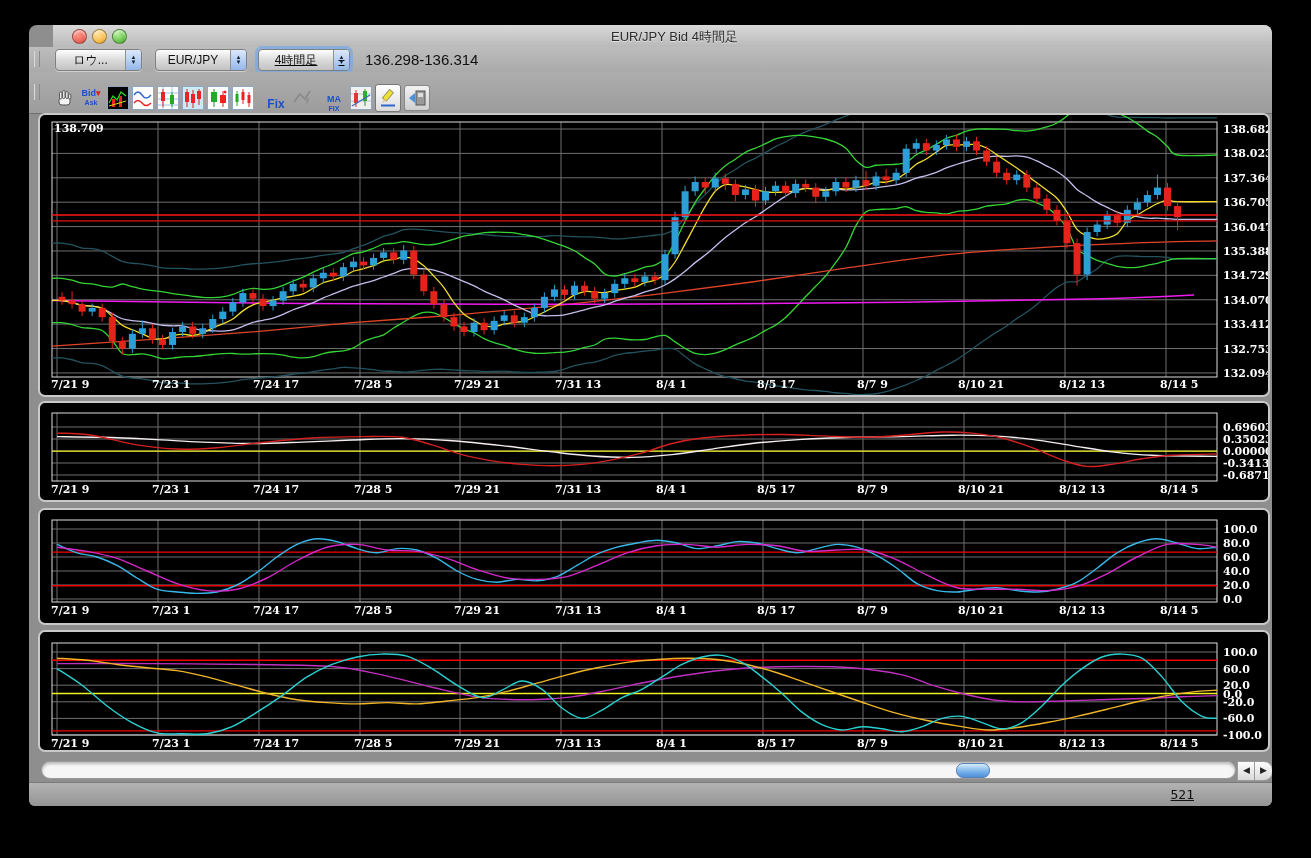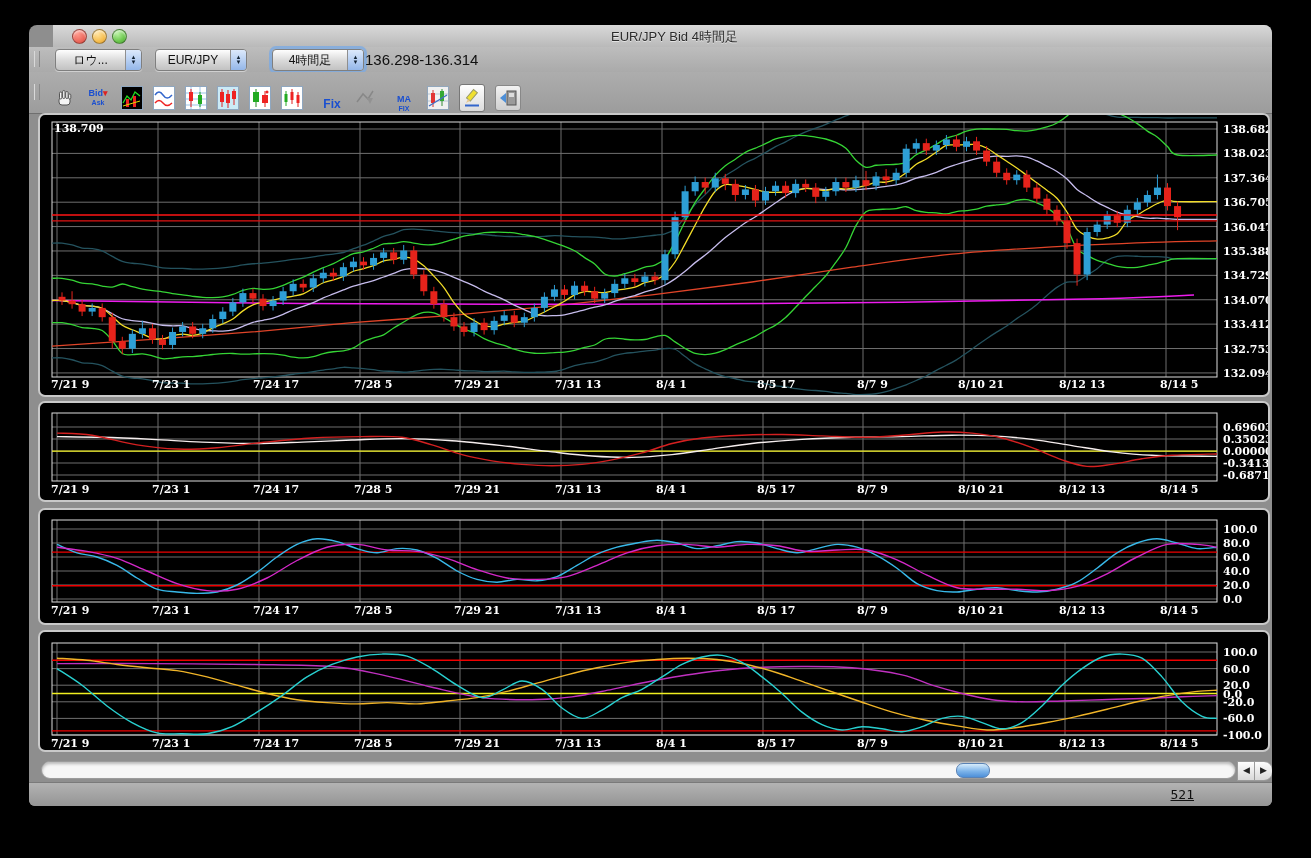--- a/index.html
+++ b/index.html
@@ -24,26 +24,26 @@
         border-left:1px solid #d9d9d9;border-right:1px solid #8a8a8a;}
   .popup{position:absolute;top:2px;height:20px;border:1px solid #7f7f7f;border-radius:4px;
          background:linear-gradient(#fefefe,#d8d8d8 55%,#c2c2c2);display:flex;align-items:center;
          box-shadow:0 1px 1px rgba(255,255,255,.5);cursor:default;}
   .popup .lbl{flex:1;text-align:center;font-size:12px;color:#111;padding:0 4px;white-space:nowrap;}
   .popup .stepper{width:15px;height:100%;border-left:1px solid #8f8f8f;border-radius:0 3px 3px 0;
          background:linear-gradient(#dce9fb,#94b7e9);display:flex;flex-direction:column;
          align-items:center;justify-content:center;font-size:6px;line-height:5px;color:#123;}
   #popup-charttype{left:26px;width:85px;}
   #popup-symbol{left:126px;width:90px;}
-  #popup-timeframe{left:243px;width:90px;box-shadow:0 0 0 3px rgba(120,170,230,.75);}
+  #popup-timeframe{left:229px;width:90px;box-shadow:0 0 0 3px rgba(120,170,230,.75);text-decoration:underline;}
   #quote{position:absolute;left:336px;top:4px;font-size:15px;color:#101010;}
   
   #toolbar2{position:absolute;left:0;top:47px;width:100%;height:41px;
             background:linear-gradient(#adadad,#9c9c9c);border-bottom:1px solid #6f6f6f;}
-  #iconrow{position:absolute;left:26px;top:7px;display:flex;align-items:center;gap:10px;}
+  #iconrow{position:absolute;left:26px;top:7px;display:flex;align-items:center;gap:3px;}
   .tool{height:26px;display:flex;align-items:center;justify-content:center;}
   .tile{width:22px;height:24px;background:#fff;border:1px solid #8fa7c0;box-sizing:border-box;}
   .txticon{color:#1a4fd0;font-weight:bold;text-align:center;line-height:9px;font-size:9px;width:26px;}
   .txticon .sub{font-size:7px;display:block;}
   #icon-pencil{width:24px;height:26px;background:linear-gradient(#ffffff,#dcdcdc);
                border:1px solid #777;border-radius:3px;}
   #icon-save{width:24px;height:24px;background:linear-gradient(#f2f2f2,#cfcfcf);
              border:1px solid #888;border-radius:3px;}
   #icon-disabled{opacity:.35;}
   .gap-l{margin-left:6px;margin-top:12px;}

